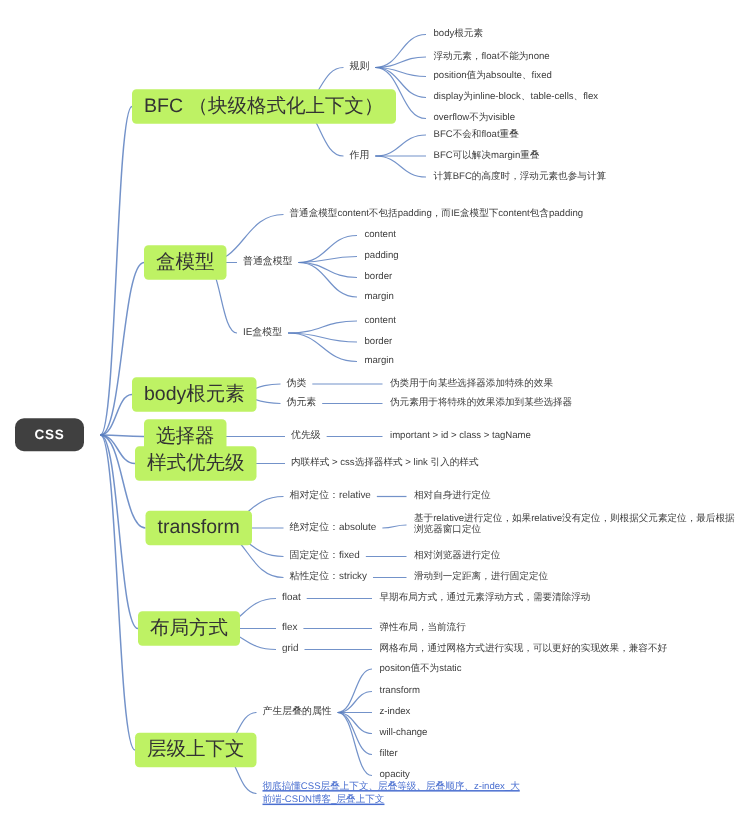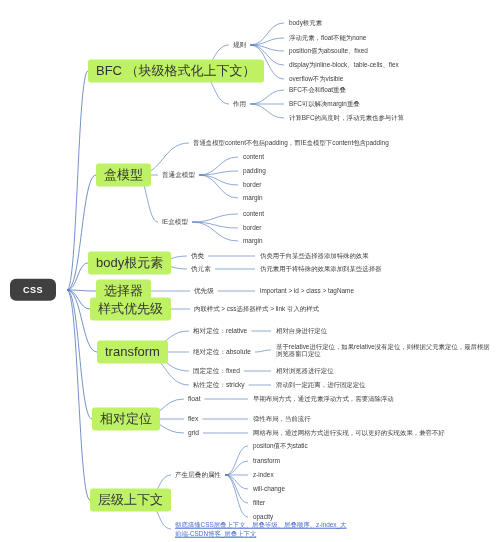--- a/index.html
+++ b/index.html
@@ -157,21 +157,21 @@
       <div class="node lvl4 leafwrap" style="left: 192px; top: 309px;">内联样式 &gt; css选择器样式 &gt; link 引入的样式</div>
       <div class="node lvl2" style="left: 97px; top: 352px;">transform</div>
       <div class="node lvl3" style="left: 191px; top: 331px;">相对定位：relative</div>
       <div class="node lvl4" style="left: 274px; top: 331px;">相对自身进行定位</div>
       <div class="node lvl3" style="left: 191px; top: 352px;">绝对定位：absolute</div>
       <div class="node lvl4" style="left: 274px; top: 350px; width: 218px; white-space: normal;">基于relative进行定位，如果relative没有定位，则根据父元素定位，最后根据浏览器窗口定位</div>
       <div class="node lvl3" style="left: 191px; top: 371px;">固定定位：fixed</div>
       <div class="node lvl4" style="left: 274px; top: 371px;">相对浏览器进行定位</div>
       <div class="node lvl3" style="left: 191px; top: 385px;">粘性定位：stricky</div>
       <div class="node lvl4" style="left: 274px; top: 385px;">滑动到一定距离，进行固定定位</div>
-      <div class="node lvl2" style="left: 92px; top: 419px;">相对定位</div>
+      <div class="node lvl2" style="left: 92px; top: 419px;">布局方式</div>
       <div class="node lvl3" style="left: 186px; top: 399px;">float</div>
       <div class="node lvl4" style="left: 251px; top: 399px;">早期布局方式，通过元素浮动方式，需要清除浮动</div>
       <div class="node lvl3" style="left: 186px; top: 419px;">flex</div>
       <div class="node lvl4" style="left: 251px; top: 419px;">弹性布局，当前流行</div>
       <div class="node lvl3" style="left: 186px; top: 433px;">grid</div>
       <div class="node lvl4" style="left: 251px; top: 433px;">网格布局，通过网格方式进行实现，可以更好的实现效果，兼容不好</div>
       <div class="node lvl2" style="left: 90px; top: 500px; text-align: right;">层级上下文</div>
       <div class="node lvl3" style="left: 173px; top: 475px;">产生层叠的属性</div>
       <div class="node lvl4" style="left: 251px; top: 446px;">positon值不为static</div>
       <div class="node lvl4" style="left: 251px; top: 461px;">transform</div>

